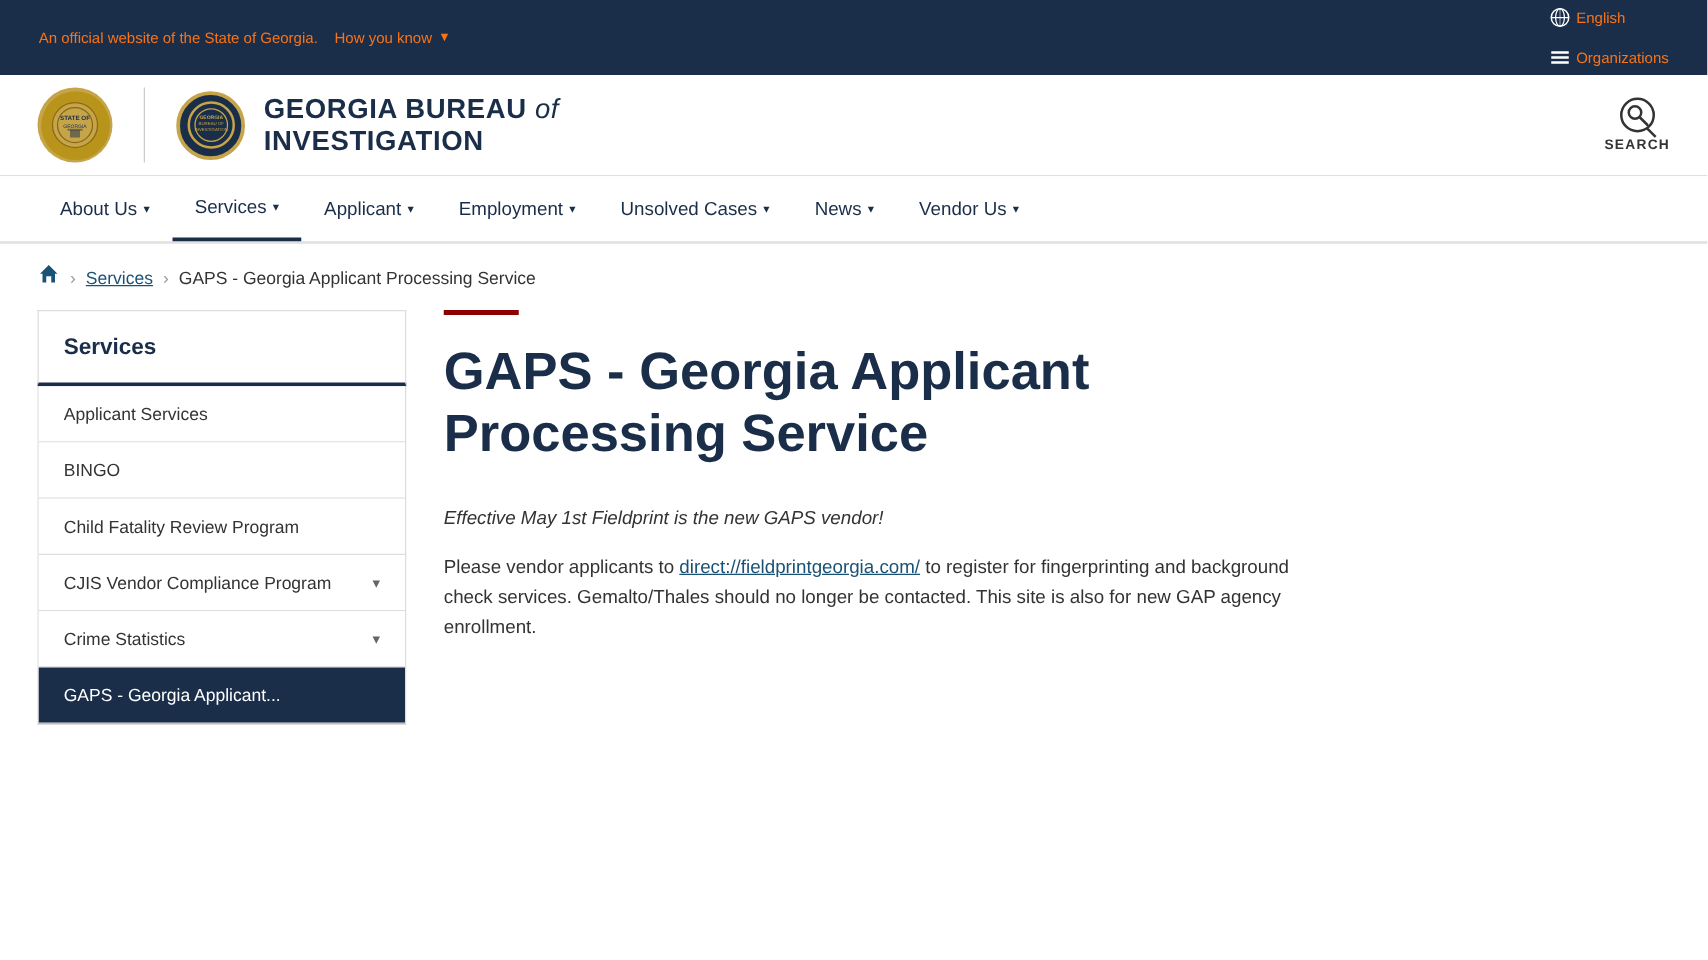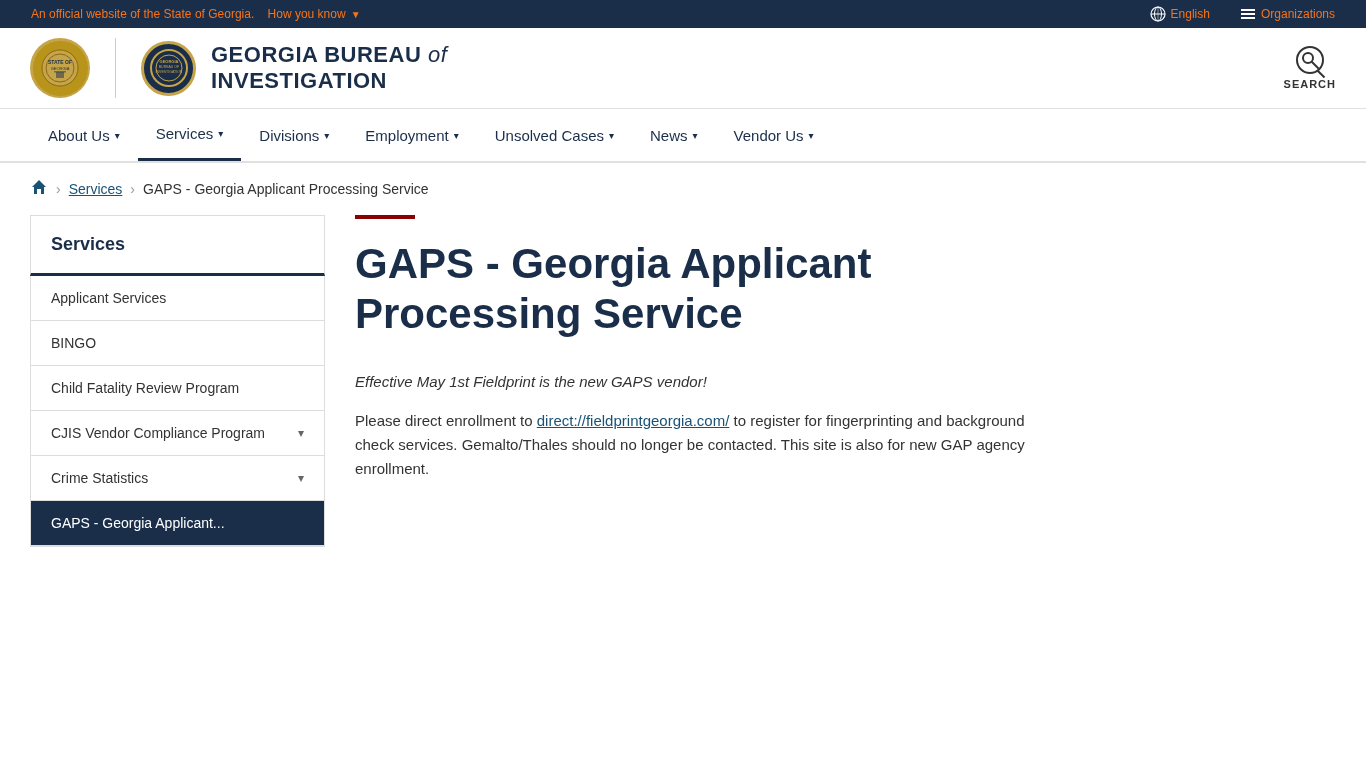--- a/index.html
+++ b/index.html
@@ -24,22 +24,23 @@
     .how-you-know {
       display: flex;
       align-items: center;
       gap: 4px;
       cursor: pointer;
       font-weight: bold;
     }
     .how-you-know .chevron { font-size: 10px; }
     .lang-org {
       display: flex;
-      align-items: flex-end;
-      gap: 30px;
+      align-items: flex-start;
+      gap: 16px;
+      flex-direction: column;
     }
     .lang-btn, .org-btn {
       display: flex;
       align-items: center;
       gap: 5px;
       cursor: pointer;
     }
 
     
     .header {
@@ -330,21 +331,21 @@
   <ul class="nav-list">
     <li class="nav-item">
       <span>About Us</span>
       <span class="caret">▾</span>
     </li>
     <li class="nav-item active">
       <span>Services</span>
       <span class="caret">▾</span>
     </li>
     <li class="nav-item">
-      <span>Divisions</span>
+      <span>Applicant</span>
       <span class="caret">▾</span>
     </li>
     <li class="nav-item">
       <span>Employment</span>
       <span class="caret">▾</span>
     </li>
     <li class="nav-item">
       <span>Unsolved Cases</span>
       <span class="caret">▾</span>
     </li>
@@ -400,18 +401,18 @@
   </aside>
 
   <div class="content">
     <div class="content-accent-line"></div>
     <h1 class="content-title">GAPS - Georgia Applicant Processing Service</h1>
     <div class="content-body">
       <p class="notice">
         <em>Effective May 1st Fieldprint is the new GAPS vendor!</em>
       </p>
       <p>
-        <span>Please direct enrollment to </span><a href="#">direct://fieldprintgeorgia.com/</a><span> to register for fingerprinting and background check services. Gemalto/Thales should no longer be contacted. This site is also for new GAP agency enrollment.</span>
+        <span>Please vendor applicants to </span><a href="#">direct://fieldprintgeorgia.com/</a><span> to register for fingerprinting and background check services. Gemalto/Thales should no longer be contacted. This site is also for new GAP agency enrollment.</span>
       </p>
     </div>
   </div>
 
 </div>
 
 </body></html>

